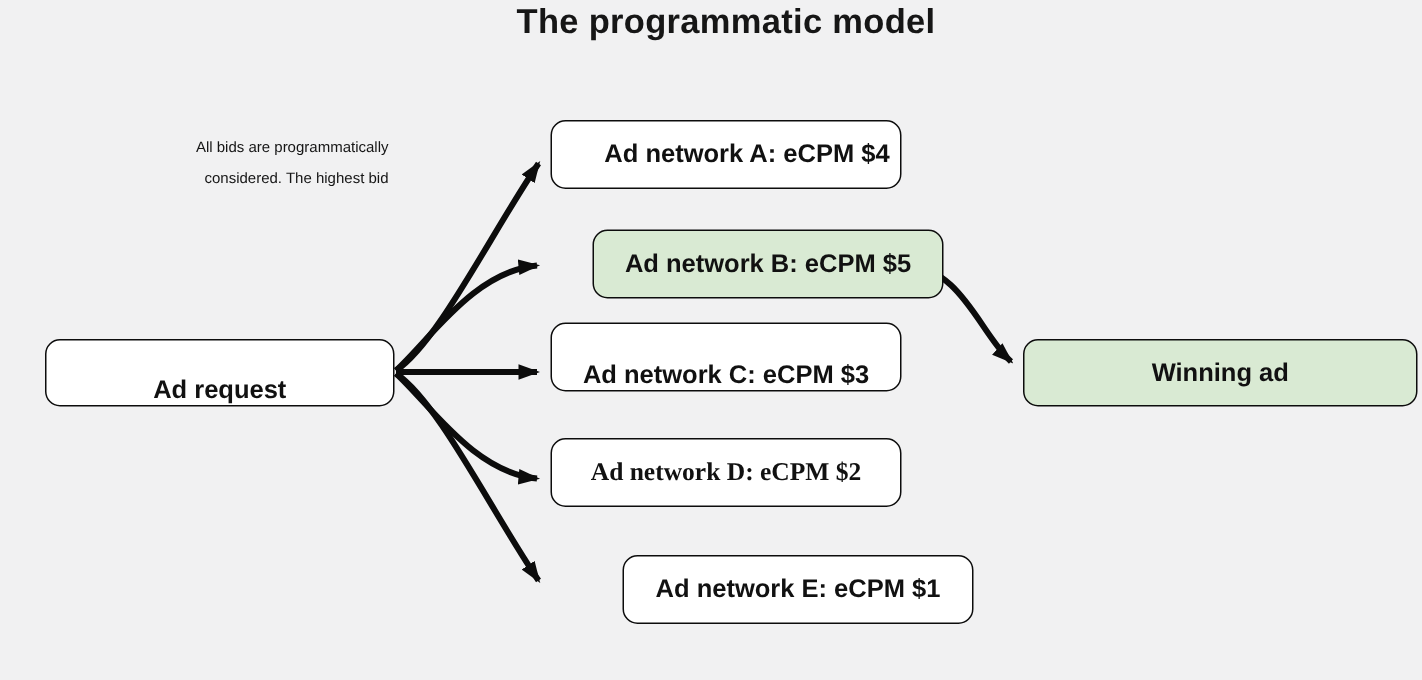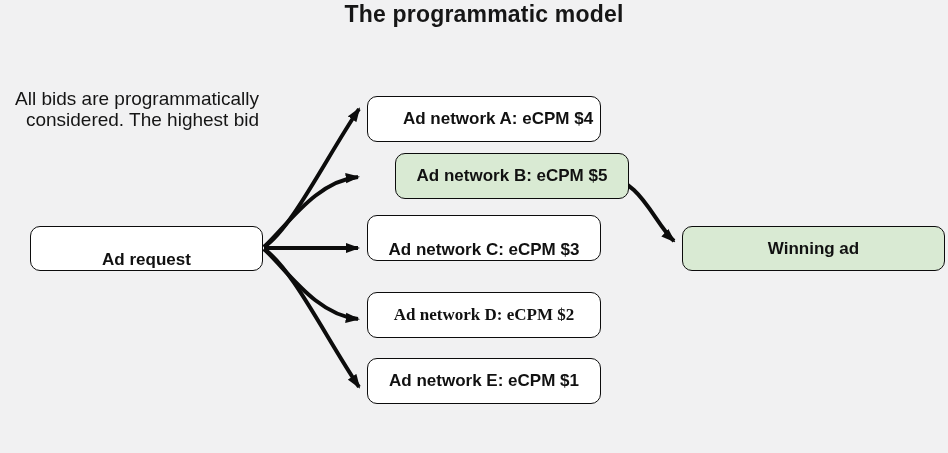--- a/index.html
+++ b/index.html
@@ -24,46 +24,46 @@
     font-weight: 700;
     color: #161616;
     letter-spacing: 0.2px;
   }
   .description {
     position: absolute;
     left: 10px;
     width: 249px;
     top: 88px;
     text-align: right;
-    font-size: 19px;
+    font-size: 10px;
     line-height: 21px;
     color: #151515;
   }
   .node {
     position: absolute;
     box-sizing: border-box;
     background: #ffffff;
     border: 1.5px solid #0c0c0c;
     border-radius: 10px;
     display: flex;
     align-items: center;
     justify-content: center;
     font-size: 17px;
     font-weight: 700;
     color: #111111;
     white-space: nowrap;
   }
   .node.green { background: var(--green, #d9ead3); }
   .node.request { left: 30px;  top: 226px; width: 233px; height: 45px; align-items: flex-end; }
   .node.network { left: 367px; width: 234px; height: 46px; }
-  .node.net-a { top: 96px; padding-left: 28px; }
+  .node.net-a { top: 80px; padding-left: 28px; }
   .node.net-b { top: 153px; margin-left: 28px; }
   .node.net-c { top: 215px; align-items: flex-end; }
   .node.net-d { top: 292px; font-family: Liberation Serif, serif; }
-  .node.net-e { top: 358px; }
+  .node.net-e { top: 370px; margin-left: 48px; }
   .node.winning { left: 682px; top: 226px; width: 263px; height: 45px; }
   svg.arrows {
     position: absolute;
     left: 0; top: 0;
     pointer-events: none;
   }
   svg.arrows path.flow {
     fill: none;
     stroke: #0c0c0c;
     stroke-width: 4;

